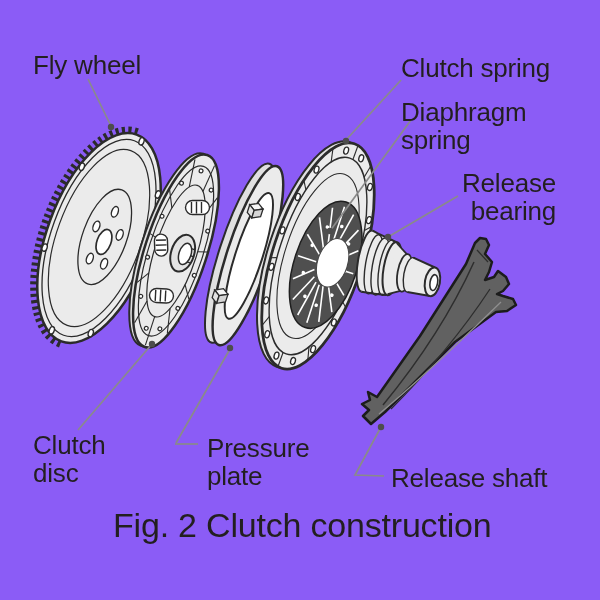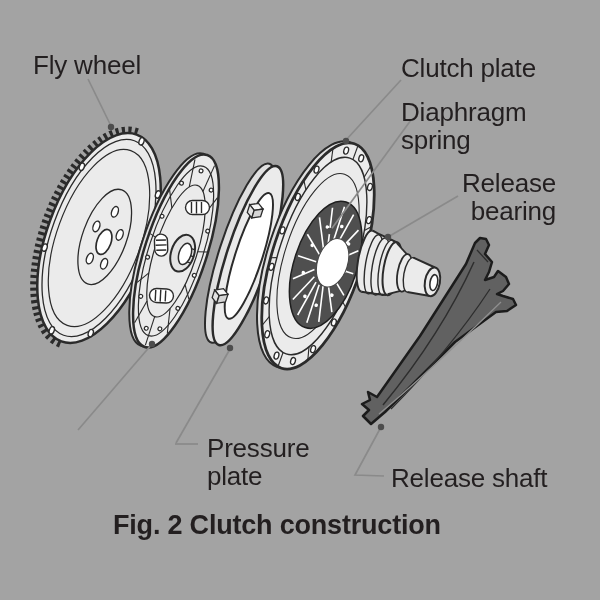--- a/index.html
+++ b/index.html
@@ -1,28 +1,27 @@
 <!DOCTYPE html>
 <html><head>
 <meta charset="utf-8">
 <style>
   html,body{margin:0;padding:0;background:#fff;}
   .stage{
-    position:relative;width:600px;height:600px;background:#a3a3a3;
+    position:relative;width:600px;height:600px;background:#8b5cf6;
     overflow:hidden;font-family:"Liberation Sans",sans-serif;
   }
   .stage svg{position:absolute;left:0;top:0;}
   .lbl{
     position:absolute;font-size:26px;line-height:28px;color:#231f20;
     letter-spacing:-0.2px;white-space:pre-line;
   }
   .caption{
-    position:absolute;font-size:27px;line-height:30px;color:#231f20;
+    position:absolute;font-size:34px;line-height:30px;color:#231f20;
     letter-spacing:-0.2px;
-    font-weight:bold;
   }
 </style>
 </head>
 <body>
 
 <div class="stage">
 
   <svg width="600" height="600" viewBox="0 0 600 600">
 
     <g transform="rotate(20 99 238)" stroke="#2b2b2b" fill="none">
@@ -245,23 +244,25 @@
         <circle cx="330" cy="231" r="3.2"></circle>
         <circle cx="388" cy="237" r="3.2"></circle>
         <circle cx="152" cy="344" r="3.2"></circle>
         <circle cx="230" cy="348" r="3.2"></circle>
         <circle cx="381" cy="427" r="3.2"></circle>
       </g>
     </g>
   </svg>
 
   <div class="lbl" style="left:33px;  top:51px;">Fly wheel</div>
-  <div class="lbl" style="left:401px; top:54px;">Clutch plate</div>
+  <div class="lbl" style="left:401px; top:54px;">Clutch spring</div>
   <div class="lbl" style="left:401px; top:98px;">Diaphragm
 spring</div>
   <div class="lbl" style="left:462px; top:169px;text-align:right;">Release
 bearing</div>
+  <div class="lbl" style="left:33px;  top:431px;">Clutch
+disc</div>
   <div class="lbl" style="left:207px; top:434px;">Pressure
 plate</div>
   <div class="lbl" style="left:391px; top:464px;">Release shaft</div>
   <div class="caption" style="left:113px; top:510px;">Fig. 2 Clutch construction</div>
 
 </div>
 
 </body></html>

